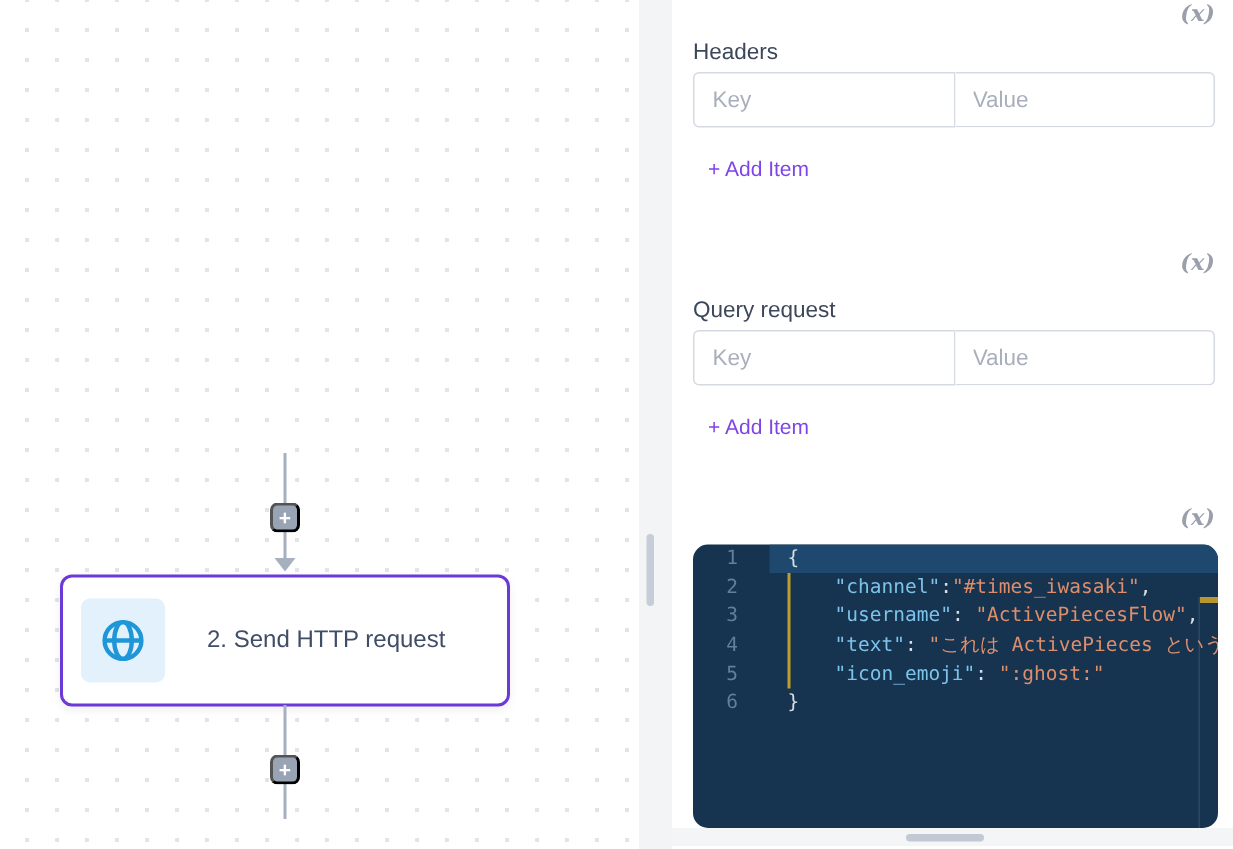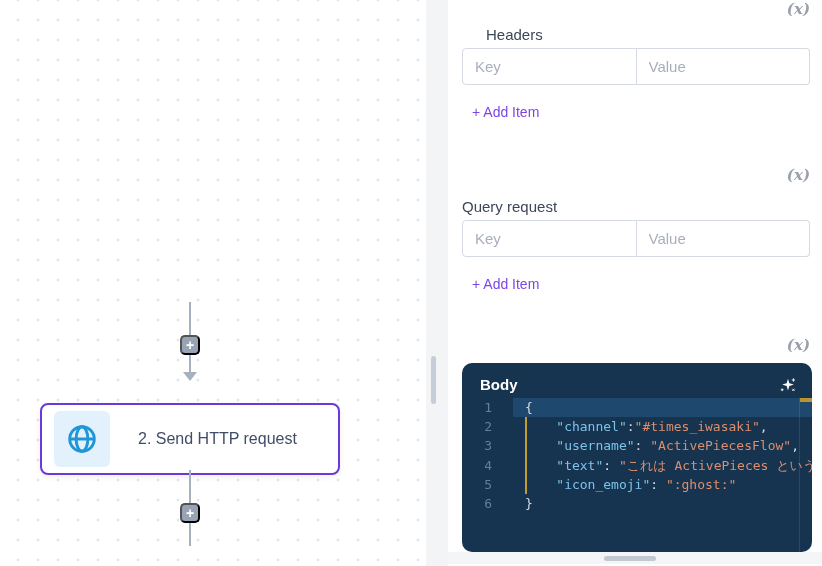--- a/index.html
+++ b/index.html
@@ -22,21 +22,21 @@
     color:#6e41e0; font-size:14px; display:flex; align-items:center; justify-content:center;
     cursor:pointer;
   }
   .step-card {
     position:absolute; left:40px; width:300px; background:#fff;
     border:1px solid #dfe2e8; border-radius:8px;
     box-shadow:0 2px 6px rgba(25,35,60,.07);
     display:flex; align-items:center; gap:16px; padding:0 14px 0 12px; cursor:pointer;
   }
   .card-1 { top:213px; height:90px; }
-  .card-2 { top:403px; height:72px; border:2px solid #6c39d9;gap:28px; }
+  .card-2 { top:383px; height:88px; border:2px solid #6c39d9;gap:28px; }
   .step-icon-box {
     width:56px; height:56px; border-radius:6px; flex:none;
     display:flex; align-items:center; justify-content:center;
   }
   .bg-purple { background:#f2edfc; }
   .bg-blue   { background:#e2f1fb; }
   .step-text { display:flex; flex-direction:column; gap:7px; }
   .step-title { font-size:16px; color:#414d68; }
   .step-sub   { font-size:13px; color:#8b94a6; }
 
@@ -67,21 +67,21 @@
   
   .panel { position:absolute; left:448px; top:0; width:374px; height:566px; background:#fff; }
   .dyn-icon {
     position:absolute; right:12px; width:28px; text-align:right;
     font-family:"DejaVu Serif", serif; font-style:italic; font-weight:bold;
     font-size:15px; color:#99a0ab; cursor:pointer;
   }
   .dyn-headers { top:0px; } .dyn-query { top:166px; } .dyn-body { top:336px; }
 
   .field-label { position:absolute; left:14px; font-size:15px; color:#3c4759; }
-  .label-headers { top:26px;margin-left:24px; } .label-query { top:198px; }
+  .label-headers { top:26px; } .label-query { top:198px; }
 
   .kv-row { position:absolute; left:14px; right:12px; height:37px; display:flex; }
   .kv-headers { top:48px; } .kv-query { top:220px; }
   .kv-input {
     flex:1; min-width:0; background:#fff; border:1px solid #d5dae2;
     padding:0 12px; font-size:15px; color:#4a5568; outline:none;
     font-family:"Liberation Sans", sans-serif;
   }
   .kv-input::placeholder { color:#a8afbc; }
   .kv-key   { border-radius:4px 0 0 4px; }
@@ -178,31 +178,20 @@
     <div class="field-label label-query">Query request</div>
     <div class="kv-row kv-query">
       <input class="kv-input kv-key" placeholder="Key" style="">
       <input class="kv-input kv-value" placeholder="Value" style="">
     </div>
     <div class="add-item add-query">+ Add Item</div>
 
     <div class="dyn-icon dyn-body">(x)</div>
 
     <div class="editor">
-      <div class="editor-header">
-        <span class="body-label">Body</span>
-        <span class="sparkle">
-          <svg width="20" height="20" viewBox="0 0 24 24" fill="none">
-            <path d="M12 4.5l1.6 5.4 5.4 1.6-5.4 1.6L12 18.5l-1.6-5.4L5 11.5l5.4-1.6z" fill="#ffffff"></path>
-            <path d="M18.5 4.5v3M17 6h3" stroke="#ffffff" stroke-width="1.1" stroke-linecap="round"></path>
-            <path d="M5 16.5v2.4M3.8 17.7h2.4" stroke="#ffffff" stroke-width="1.1" stroke-linecap="round"></path>
-            <path d="M17.5 16.8l2 2M19.5 16.8l-2 2" stroke="#ffffff" stroke-width="1.1" stroke-linecap="round"></path>
-          </svg>
-        </span>
-      </div>
       <div class="code-area">
           <div class="code-row active"><span class="ln">1</span><span class="code-content"><span class="tok-p">{</span></span></div>
           <div class="code-row"><span class="ln">2</span><span class="code-content"><span class="tok-p">    </span><span class="tok-k">"channel"</span><span class="tok-p">:</span><span class="tok-s">"#times_iwasaki"</span><span class="tok-p">,</span></span></div>
           <div class="code-row"><span class="ln">3</span><span class="code-content"><span class="tok-p">    </span><span class="tok-k">"username"</span><span class="tok-p">: </span><span class="tok-s">"ActivePiecesFlow"</span><span class="tok-p">,</span></span></div>
           <div class="code-row"><span class="ln">4</span><span class="code-content"><span class="tok-p">    </span><span class="tok-k">"text"</span><span class="tok-p">: </span><span class="tok-s">"これは ActivePieces という</span></span></div>
           <div class="code-row"><span class="ln">5</span><span class="code-content"><span class="tok-p">    </span><span class="tok-k">"icon_emoji"</span><span class="tok-p">: </span><span class="tok-s">":ghost:"</span></span></div>
           <div class="code-row"><span class="ln">6</span><span class="code-content"><span class="tok-p">}</span></span></div>
           <div class="indent-guide"></div>
         </div>
       <div class="ruler-line"></div>

